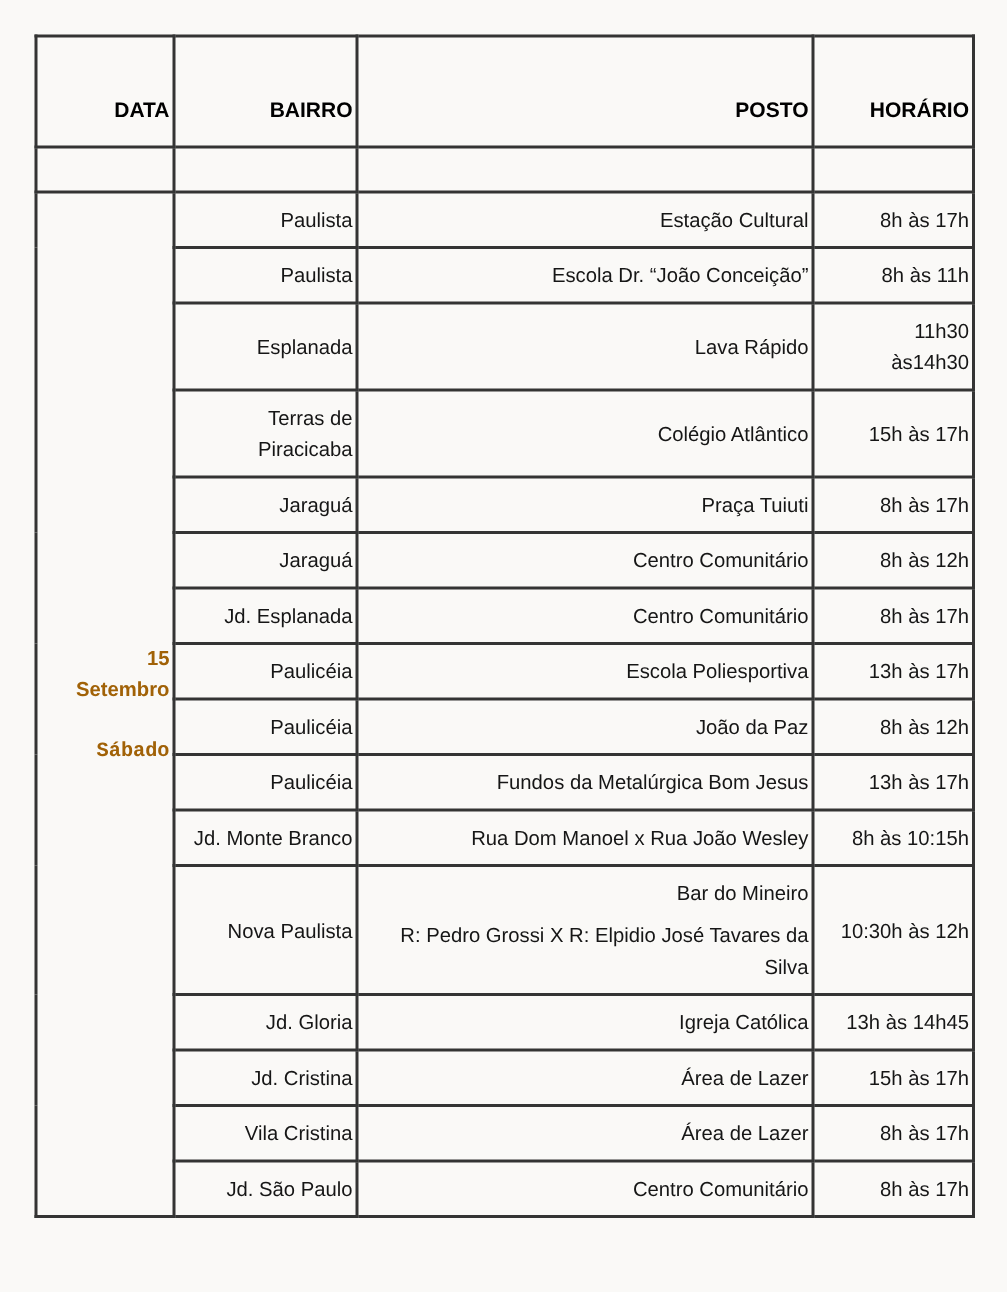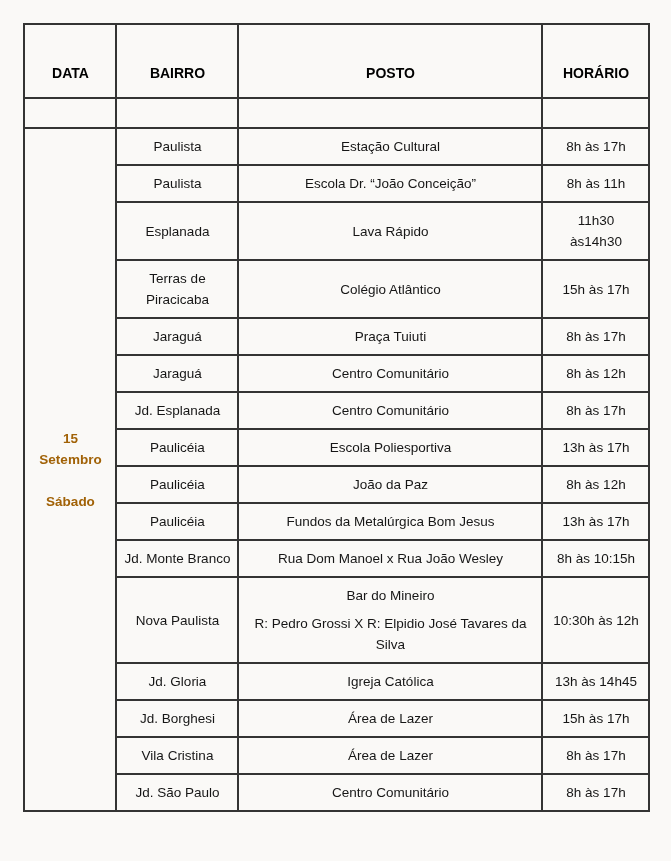--- a/index.html
+++ b/index.html
@@ -25,21 +25,21 @@
   table.schedule {
     border-collapse: collapse;
     table-layout: fixed;
     width: 625px;
     font-size: 13.5px;
     line-height: 21px;
   }
   th, td {
     border: 2px solid var(--border-color);
     padding: 7px 2px 7px 3px;
-    text-align: center;
+    text-align: right;
     vertical-align: middle;
     box-sizing: border-box;
     word-wrap: break-word;
     overflow: hidden;
   }
   th {
     font-weight: bold;
     vertical-align: bottom;
     height: 74px;
     padding-bottom: 13px;
@@ -50,20 +50,21 @@
     height: 30px;
     padding: 0;
   }
   td.date-cell {
     font-weight: bold;
     vertical-align: middle;
     color: #a16207;
   }
   .date-line:last-child {
     margin-top: 21px;
+    font-family: Liberation Mono, monospace;
   }
   .par + .par {
     margin-top: 7px;
   }
   .line { display: block; }
 </style>
 </head>
 <body>
 
 <div class="sheet">
@@ -207,21 +208,21 @@
         <tr>
           <td>Jd. Gloria</td>
           <td>
             <div class="par">Igreja Católica</div>
           </td>
           <td>
             <div class="line">13h às 14h45</div>
           </td>
         </tr>
         <tr>
-          <td>Jd. Borghesi</td>
+          <td>Jd. Cristina</td>
           <td>
             <div class="par">Área de Lazer</div>
           </td>
           <td>
             <div class="line">15h às 17h</div>
           </td>
         </tr>
         <tr>
           <td>Vila Cristina</td>
           <td>

